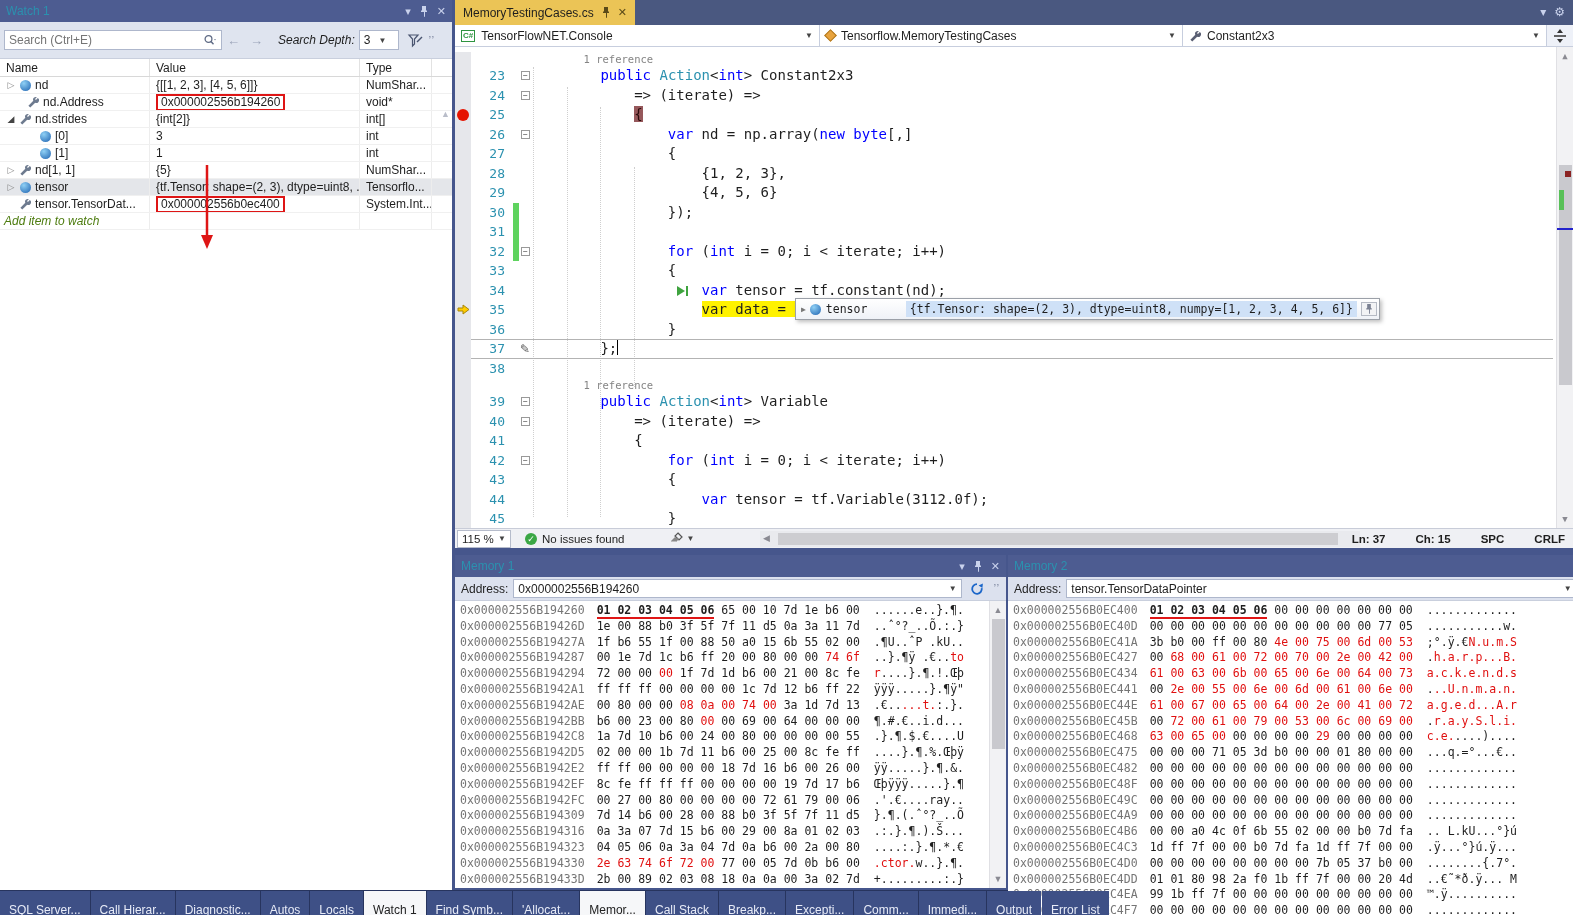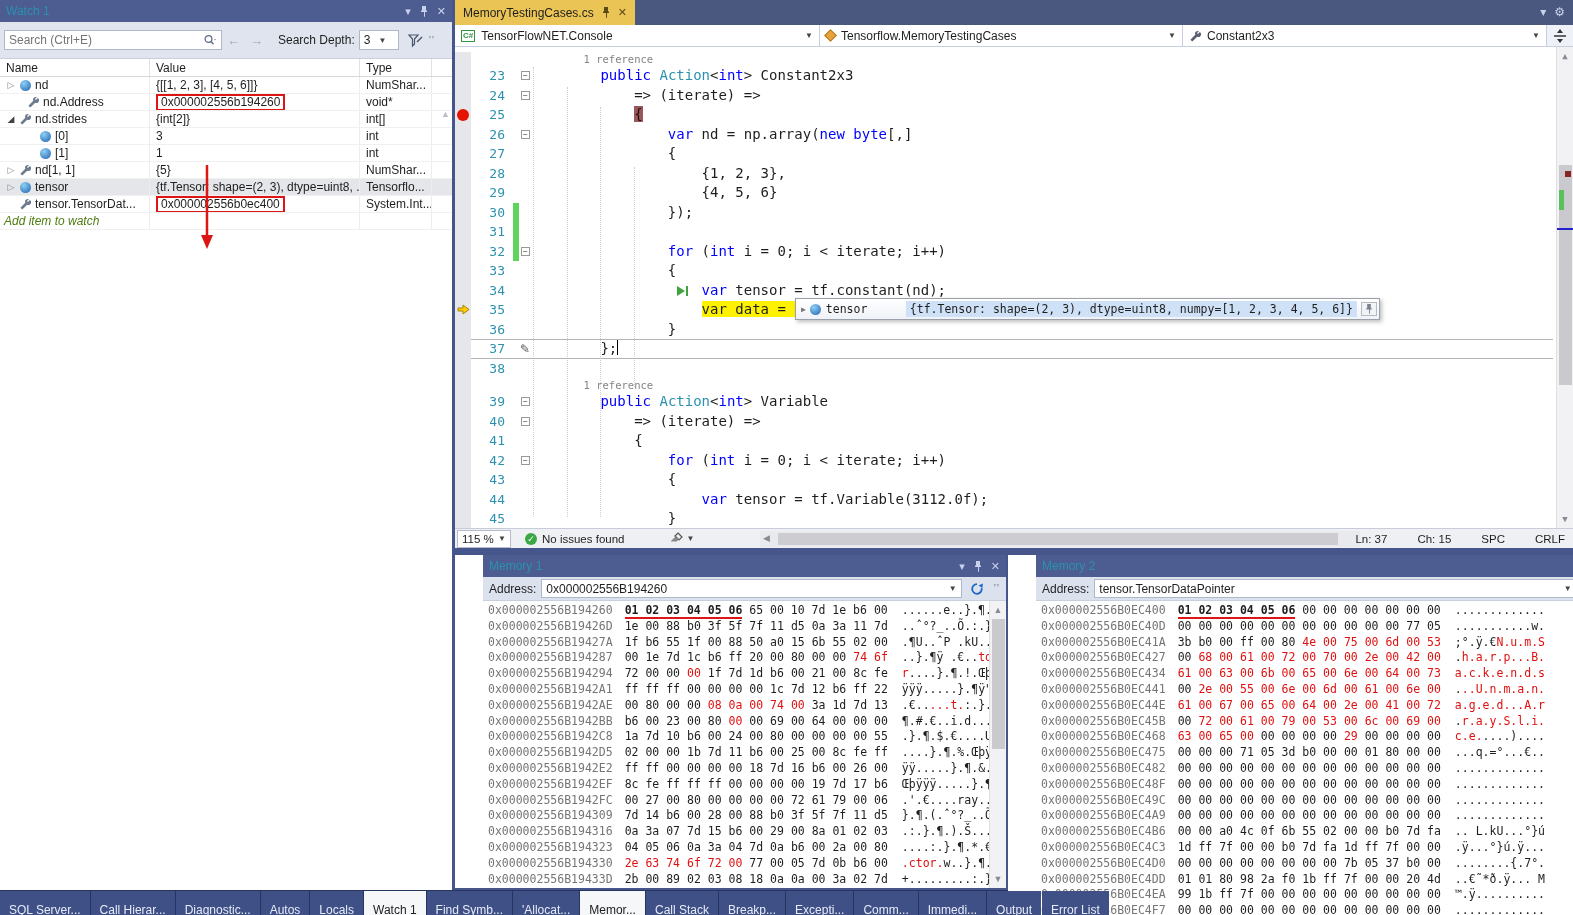--- a/index.html
+++ b/index.html
@@ -10,21 +10,21 @@
   .titlebar .t { flex:1; }
   .titlebar .ic { color:#C9D2EC; margin-left:8px; font-size:11px; cursor:default; }
   svg { display:block; }
 
   
   #watch { left:0; top:0; width:452px; height:890px; display:flex; flex-direction:column; }
   .wtoolbar { height:26px; background:#DFE4EF; display:flex; align-items:center; padding:18px 4px; border-bottom:1px solid #C9CFDD; }
   .searchbox { width:218px; height:20px; background:#fff; border:1px solid #AEB7CC; display:flex; align-items:center; padding:0 4px; }
   .searchbox input { flex:1; border:none; outline:none; font-size:12px; color:#777; font-family:"Liberation Sans",sans-serif; background:transparent; }
   .navarr { color:#9AA3B8; margin:0 5px; font-size:13px; }
-  .wtoolbar .lbl { margin:0 4px 0 10px; }
+  .wtoolbar .lbl { margin:0 4px 0 10px;font-style:italic; }
   .combo { background:#fff; border:1px solid #AEB7CC; height:20px; display:flex; align-items:center; padding:0 4px; }
   .combo .cv { margin-right:8px; }
   .carr { font-size:8px; color:#444; }
   .ovf { color:#6a7490; font-size:10px; margin-left:6px; letter-spacing:1px; }
   .wgrid { flex:1; position:relative; overflow:hidden; background:#fff; }
   .whead { display:flex; height:18px; border-bottom:1px solid #D8D8D8; color:#1e1e1e; }
   .whead div { padding:2px 6px; border-right:1px solid #E2E2E2; }
   .wc-name { width:150px; } .wc-val { width:210px; } .wc-type { width:72px; }
   .w-row { display:flex; height:17px; line-height:16px; border-bottom:1px solid #F0F0F0; background:#fff; }
   .w-row.hl { background:#E4E6EA; }
@@ -85,24 +85,24 @@
   .vthumb { position:absolute; left:2px; width:13px; background:#C9C9CE; }
   .smark { position:absolute; }
   .estatus { height:20px; background:#EFF0F4; border-top:1px solid #C8CCD8; display:flex; align-items:center; font-size:11.5px; position:relative; }
   .zoomcombo { width:54px; height:18px; background:#fff; border:1px solid #B6BCCB; margin-left:2px; display:flex; align-items:center; padding:0 4px; }
   .zoomcombo .cv { flex:1; }
   .okball { width:12px; height:12px; border-radius:50%; background:#3BA745; color:#fff; font-size:9px; line-height:12px; text-align:center; margin:0 5px 0 14px; }
   .brushbtn { margin-left:46px; display:flex; align-items:center; color:#555; }
   .hscroll { position:absolute; left:305px; width:600px; top:2px; height:16px; background:#E9EAEE; }
   .hthumb { position:absolute; left:18px; top:2px; height:12px; width:560px; background:#CDCDD1; }
   .statr { position:absolute; right:8px; display:flex; }
-  .statr span { margin-left:30px; }
+  .statr span { margin-left:30px;font-weight:bold; }
 
   
-  .mem { display:flex; flex-direction:column;padding-left:28px; }
+  .mem { display:flex; flex-direction:column; }
   #memory1 { left:455px; top:555px; width:551px; height:333px; }
   #memory2 { left:1008px; top:555px; width:613px; height:360px; }
   .memtb { height:24px; background:#DCE1EE; display:flex; align-items:center; padding:0 6px; border-bottom:1px solid #C9CFDD; }
   .memtb .albl { margin-right:5px; }
   .acombo { flex:1; height:19px; background:#fff; border:1px solid #AEB7CC; display:flex; align-items:center; padding:0 4px; }
   .acombo input { flex:1; border:none; outline:none; background:transparent; font-size:12px; font-family:"Liberation Sans",sans-serif; color:#1e1e1e; }
   .refbtn { width:22px; height:20px; display:flex; align-items:center; justify-content:center; margin-left:4px; }
   .refbtn.hot { background:#FBF1CF; border:1px solid #DFA93F; }
   .memrows { flex:1; position:relative; overflow:hidden; font-family:"DejaVu Sans Mono", monospace; font-size:11.5px; background:#fff; padding:2px 0 0 5px; }
   .mrow { height:15.8px; line-height:15.8px; white-space:nowrap; }

